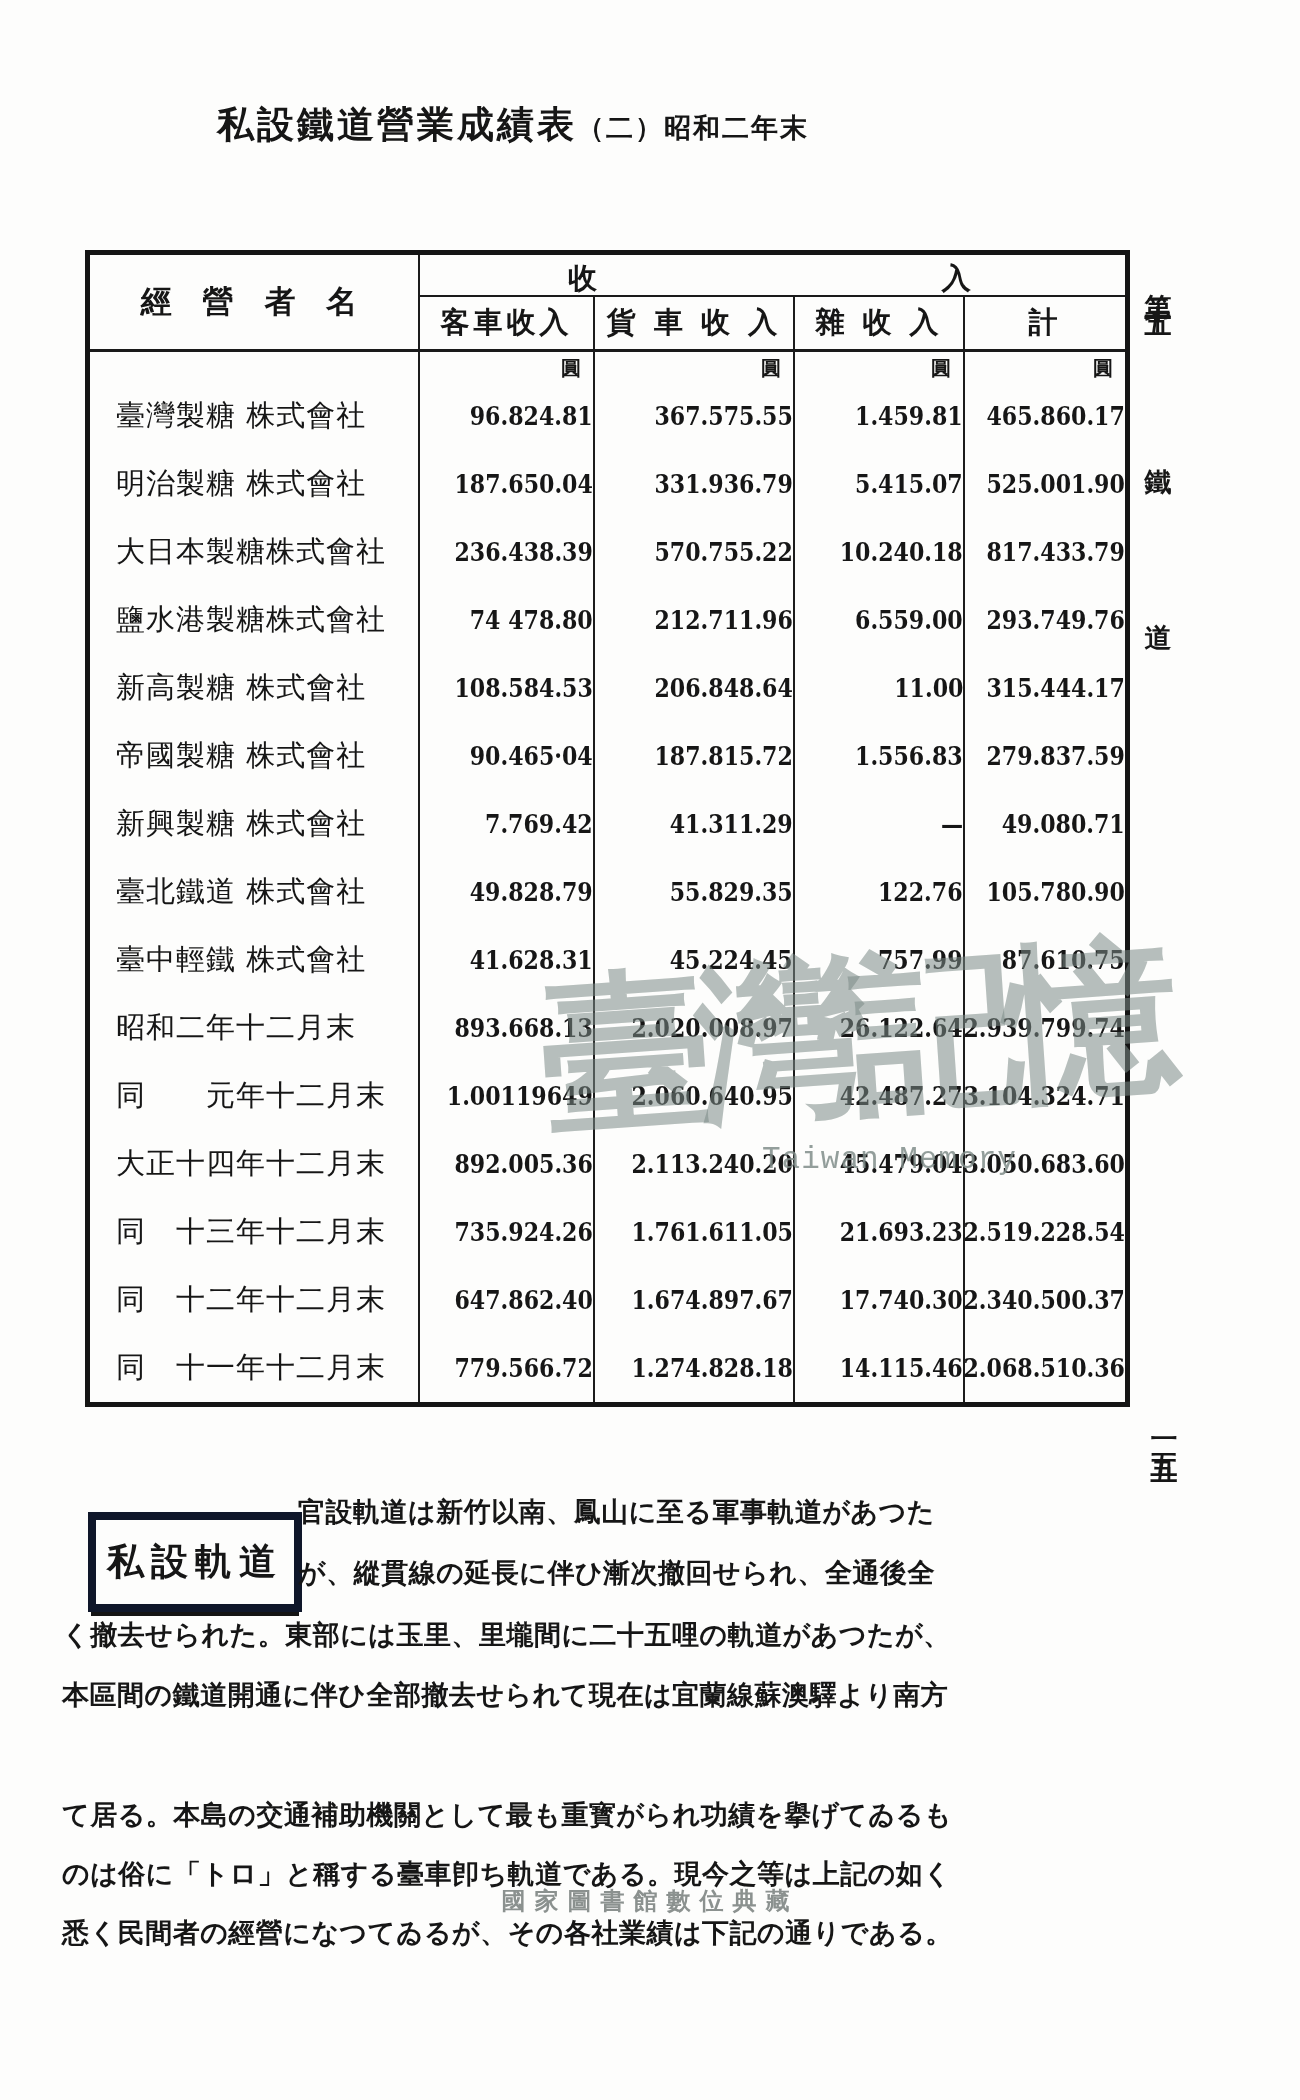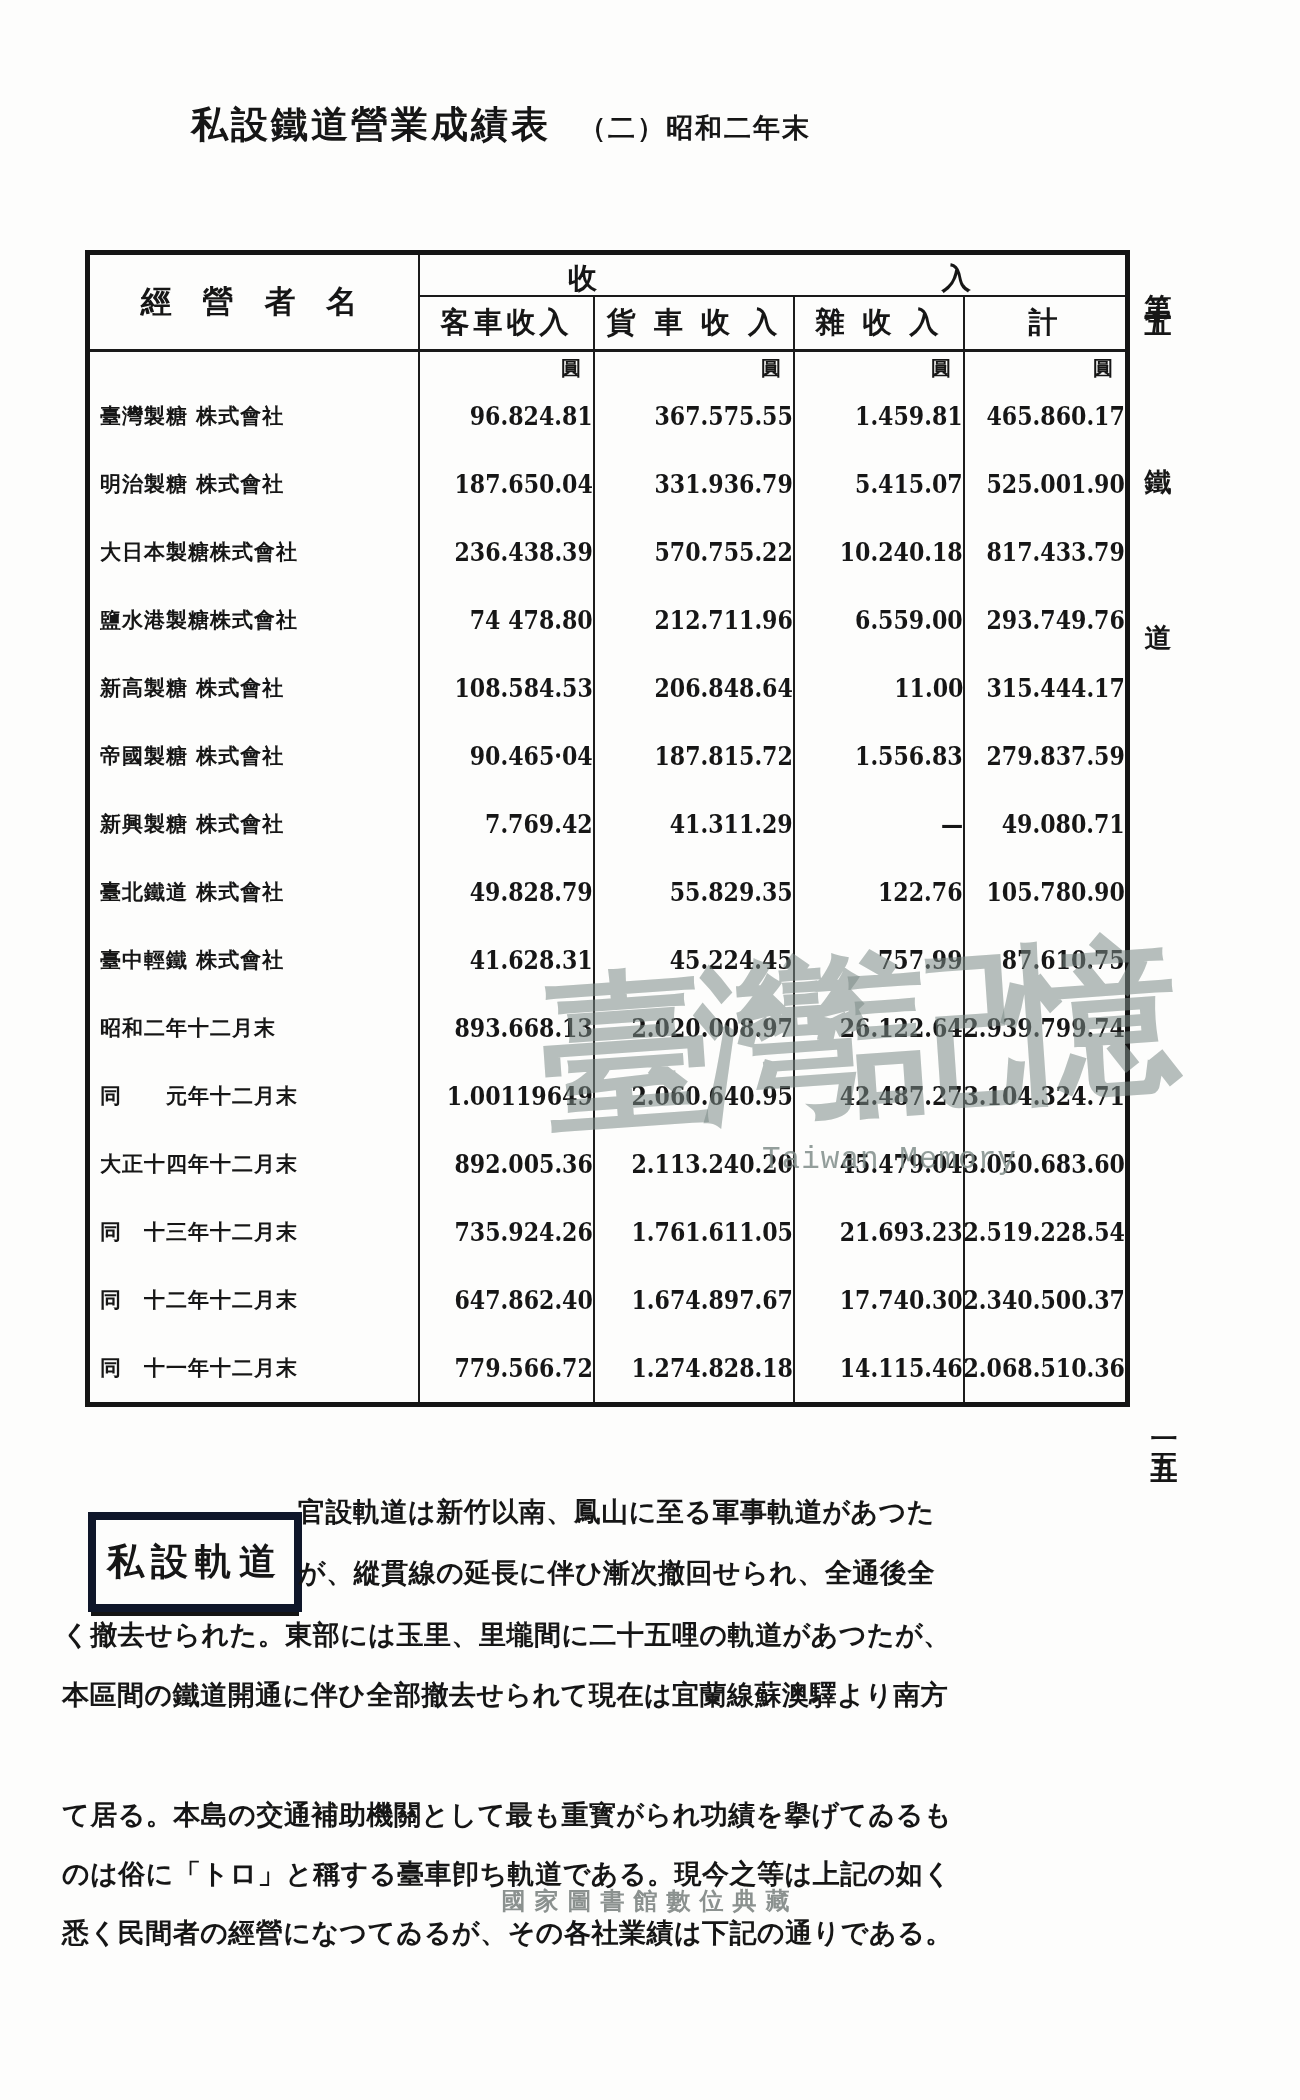--- a/index.html
+++ b/index.html
@@ -2,21 +2,21 @@
 <html><head>
 <meta charset="utf-8">
 <style>
   html,body{margin:0;padding:0;background:#e8e8e6;}
   .page{
     position:relative;width:1300px;height:2100px;margin:0 auto;
     background:#fdfdfc;color:#161616;overflow:hidden;
     font-family:"DejaVu Serif","Liberation Serif",serif;
   }
   
-  .title-row{position:absolute;left:191px;top:100px;display:flex;align-items:baseline;gap:28px;}
+  .title-row{position:absolute;left:217px;top:100px;display:flex;align-items:baseline;}
   .title-main{font-size:37px;font-weight:700;letter-spacing:3px;}
   .title-sub{font-size:27px;font-weight:700;letter-spacing:2px;}
   
   .rtable{
     position:absolute;left:85px;top:250px;width:1035px;
     border:5px solid #151515;background:#fdfdfc;
   }
   .thead{display:grid;grid-template-columns:330px 1fr;border-bottom:3px solid #1a1a1a;}
   .h-name{
     border-right:2px solid #1c1c1c;display:flex;align-items:center;justify-content:center;
@@ -30,21 +30,21 @@
   .h-cols{flex:1;display:grid;grid-template-columns:175px 200px 170px 1fr;text-align:center;}
   .h-col{
     border-right:2px solid #1c1c1c;display:flex;align-items:center;justify-content:center;
     font-size:29px;font-weight:700;letter-spacing:4px;
   }
   .h-col:last-child{border-right:none;}
   .trow{display:grid;grid-template-columns:330px 175px 200px 170px 1fr;height:68px;}
   .unitrow{display:grid;grid-template-columns:330px 175px 200px 170px 1fr;height:30px;}
   .cell{border-right:2px solid #1c1c1c;display:flex;align-items:center;overflow:hidden;}
   .trow .cell:last-child,.unitrow .cell:last-child{border-right:none;}
-  .c-name{padding-left:10px;font-size:21px;font-weight:700;letter-spacing:1px;white-space:pre;}
+  .c-name{padding-left:26px;font-size:29px;font-weight:400;letter-spacing:1px;white-space:pre;}
   .c-num{justify-content:flex-end;padding-right:0;font-size:26px;font-weight:600;}
   .c-unit{justify-content:flex-end;padding-right:12px;font-size:20px;font-weight:700;align-items:flex-end;}
   .squish{display:inline-block;transform:scaleX(0.85);transform-origin:right center;white-space:nowrap;}
   
   .note-box{
     position:absolute;left:88px;top:1512px;width:198px;height:84px;
     border:8px solid #0f172a;box-shadow:0 7px 0 -3px #141414;
     display:flex;align-items:center;justify-content:center;
     font-size:37px;font-weight:700;letter-spacing:7px;
   }

